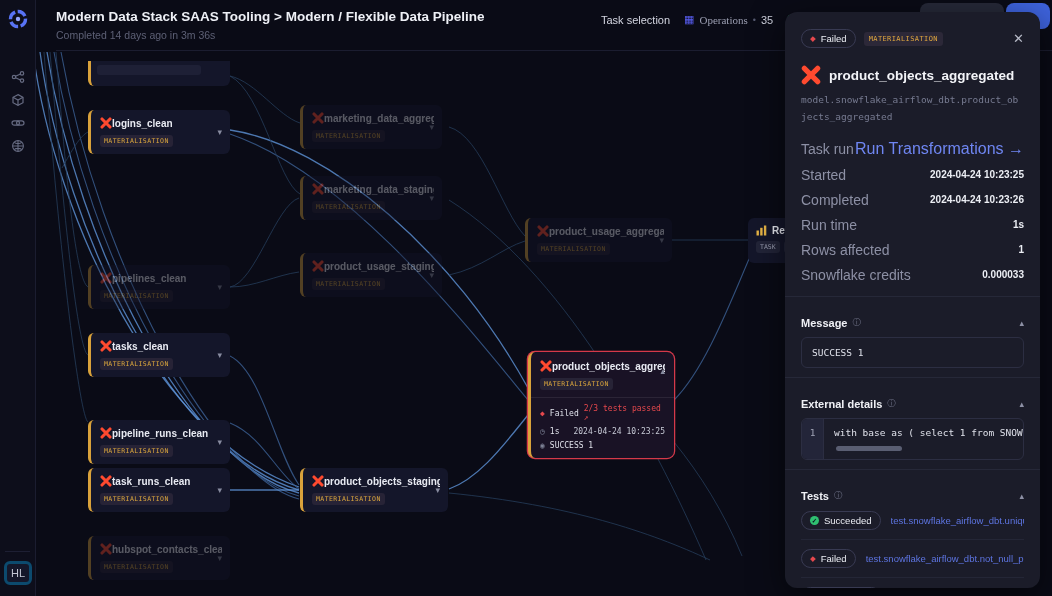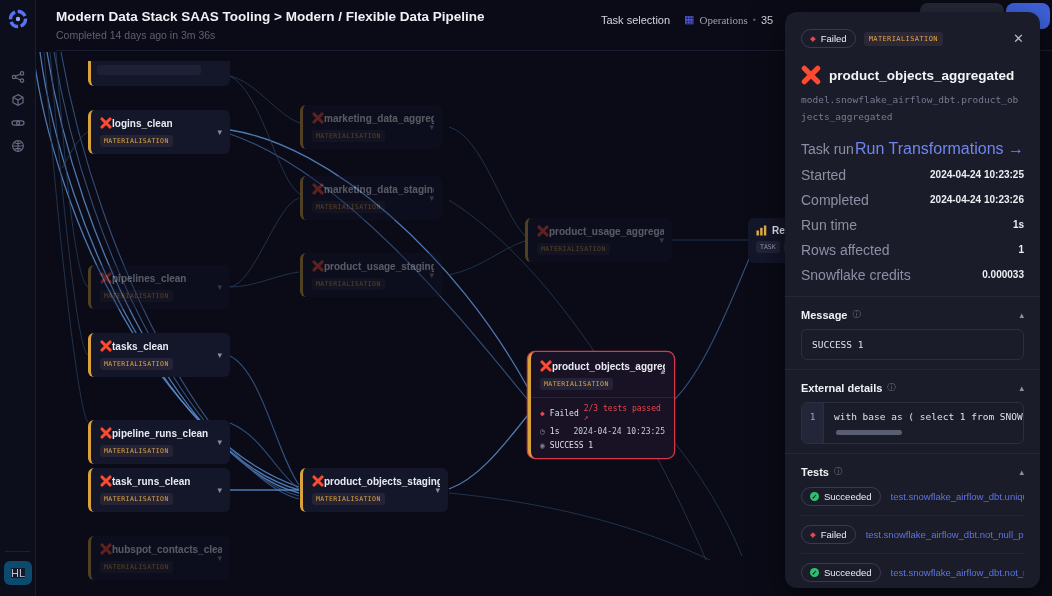--- a/index.html
+++ b/index.html
@@ -14,21 +14,21 @@
   
   .sidebar {
     position:absolute; left:0; top:0; width:36px; height:596px;
     background:#0d0e1b; border-right:1px solid #1b1d30; z-index:5;
   }
   .logo { position:absolute; left:7px; top:8px; width:22px; height:22px; cursor:pointer; }
   .side-icon { position:absolute; left:11px; width:14px; height:14px; color:#666b82; cursor:pointer; }
   .side-sep { position:absolute; left:5px; right:5px; top:551px; height:1px; background:#1d1f33; }
   .avatar {
     position:absolute; left:4px; top:561px; width:28px; height:24px;
-    border:7px solid #0c4a6e; border-radius:6px; background:#15172a;
+    border:3px solid #0c4a6e; border-radius:6px; background:#15172a;
     font-size:11px; color:#c3c6d4; display:flex; align-items:center; justify-content:center;
   }
 
   
   .header { position:absolute; left:36px; top:0; right:0; height:56px; z-index:2; }
   .header-sep { position:absolute; left:20px; right:0; top:50px; height:1px; background:#1b1d30; }
   .h-title { position:absolute; left:20px; top:9px; font-size:13.5px; font-weight:bold; color:#eef0f6; }
   .h-sub { position:absolute; left:20px; top:29px; font-size:10.5px; color:#5d6075; }
   .h-right { position:absolute; left:565px; top:13px; display:flex; align-items:center; gap:14px; font-size:11px; }
   .h-clear { color:#d3d5e0; cursor:pointer; }
@@ -113,21 +113,21 @@
   .p-close { margin-left:auto; color:#b9bcc9; font-size:13px; cursor:pointer; }
   .p-title-row { display:flex; align-items:center; gap:8px; margin-top:17px; }
   .p-title { font-size:13.5px; font-weight:bold; color:#f3f4f8; }
   .p-path { margin-top:7px; font-family:"DejaVu Sans Mono", monospace; font-size:9.5px; line-height:1.75; color:#777b91; word-break:break-all; }
   .p-details { margin-top:10px; }
   .p-drow { display:flex; align-items:center; justify-content:space-between; padding:4.5px 0; }
   .p-dlabel { font-size:14px; color:#8d90a5; }
   .p-dval { font-size:10px; font-weight:bold; color:#eceef4; }
   .p-dlink { font-size:16px; color:#6f86f2; cursor:pointer; font-weight:normal; }
   .p-sep { height:1px; background:#262838; margin:9px -16px 0; }
-  .sec-head { display:flex; align-items:center; gap:5px; margin-top:12px; }
+  .sec-head { display:flex; align-items:center; gap:5px; margin-top:20px; }
   .sec-title { font-size:11px; font-weight:bold; color:#f0f1f6; }
   .sec-info { font-size:8.5px; color:#6d7085; cursor:pointer; }
   .sec-collapse { margin-left:auto; color:#8d90a5; font-size:9px; cursor:pointer; }
   .code-box {
     margin-top:8px; border:1px solid #2c2e42; border-radius:6px;
     font-family:"DejaVu Sans Mono", monospace; font-size:9.5px; color:#dfe1ea;
   }
   .code-simple { padding:9px 10px; }
   .code-split { display:flex; overflow:hidden; }
   .code-gutter {

